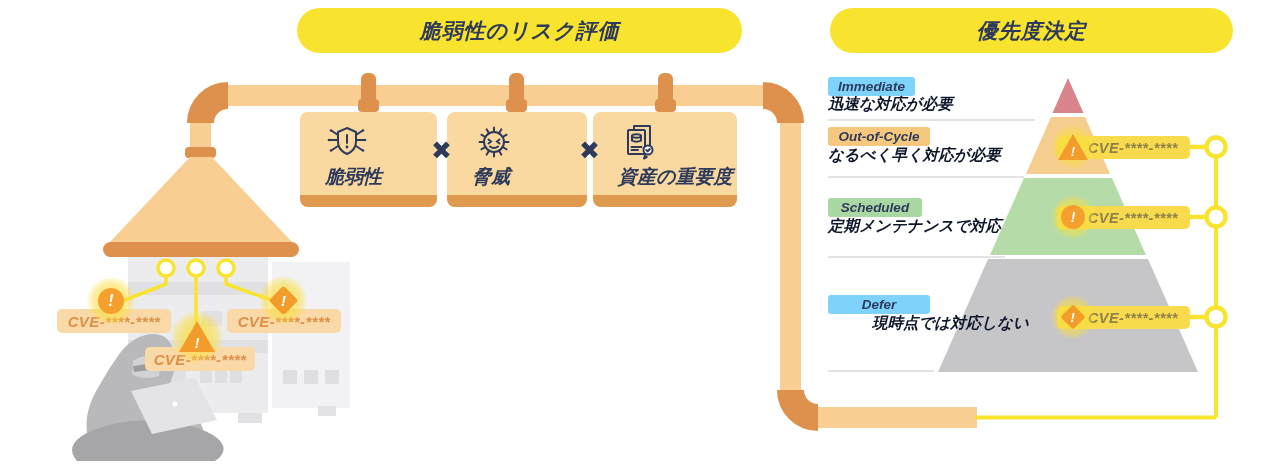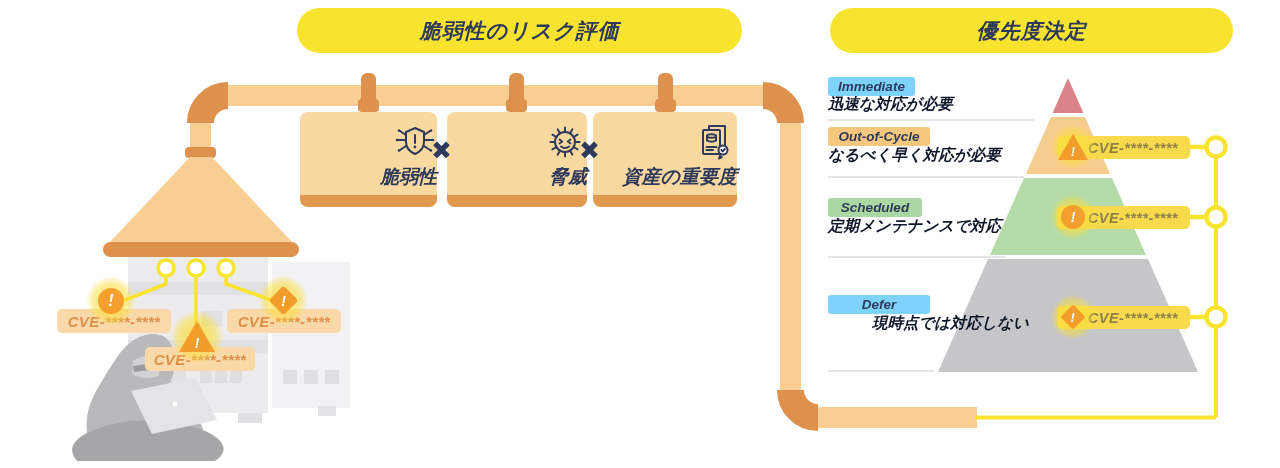--- a/index.html
+++ b/index.html
@@ -2,21 +2,21 @@
 <html><head>
 <meta charset="utf-8">
 <style>
   html,body{margin:0;padding:0;background:#ffffff;font-family:"Liberation Sans","DejaVu Sans",sans-serif;}
   .stage{position:relative;width:1280px;height:468px;background:#fff;overflow:hidden;font-style:italic;}
   .scene{position:absolute;left:0;top:0;z-index:1;}
   .title-pill{position:absolute;top:8px;height:45px;background:#F8E42E;border-radius:23px;
     display:flex;align-items:center;justify-content:center;font-weight:bold;font-size:21px;
     color:#2E3A5C;z-index:2;letter-spacing:1px;}
   .factor-box{position:absolute;top:112px;height:95px;background:#F9D9A0;border-radius:8px;z-index:2;
-    display:flex;flex-direction:column;align-items:flex-end;padding-top:7px;box-sizing:border-box;}
+    display:flex;flex-direction:column;align-items:flex-start;padding-top:7px;box-sizing:border-box;padding-left:25px;}
   .factor-bar{position:absolute;bottom:0;left:0;right:0;height:12px;background:#E09A4F;border-radius:0 0 8px 8px;}
   .factor-label{font-size:19px;font-weight:bold;color:#2E3A5C;margin-top:1px;white-space:nowrap;}
   .op{position:absolute;top:138px;font-size:25px;font-weight:bold;color:#2E3A5C;z-index:3;line-height:1;}
   .cve-pill{position:absolute;height:24px;background:#FAD9A8;border-radius:5px;color:#DE9048;
     font-weight:bold;font-size:15px;letter-spacing:.4px;display:flex;align-items:center;
     justify-content:center;z-index:2;white-space:nowrap;}
   .cve-pill.gold{background:#F8DB4D;color:#8F8149;height:23px;justify-content:flex-start;
     padding-left:31px;box-sizing:border-box;font-size:14.5px;}
   .glow{position:absolute;border-radius:50%;z-index:3;pointer-events:none;
     background:radial-gradient(circle,rgba(250,222,60,.95) 0%,rgba(250,222,60,.5) 52%,rgba(250,222,60,0) 74%);}

